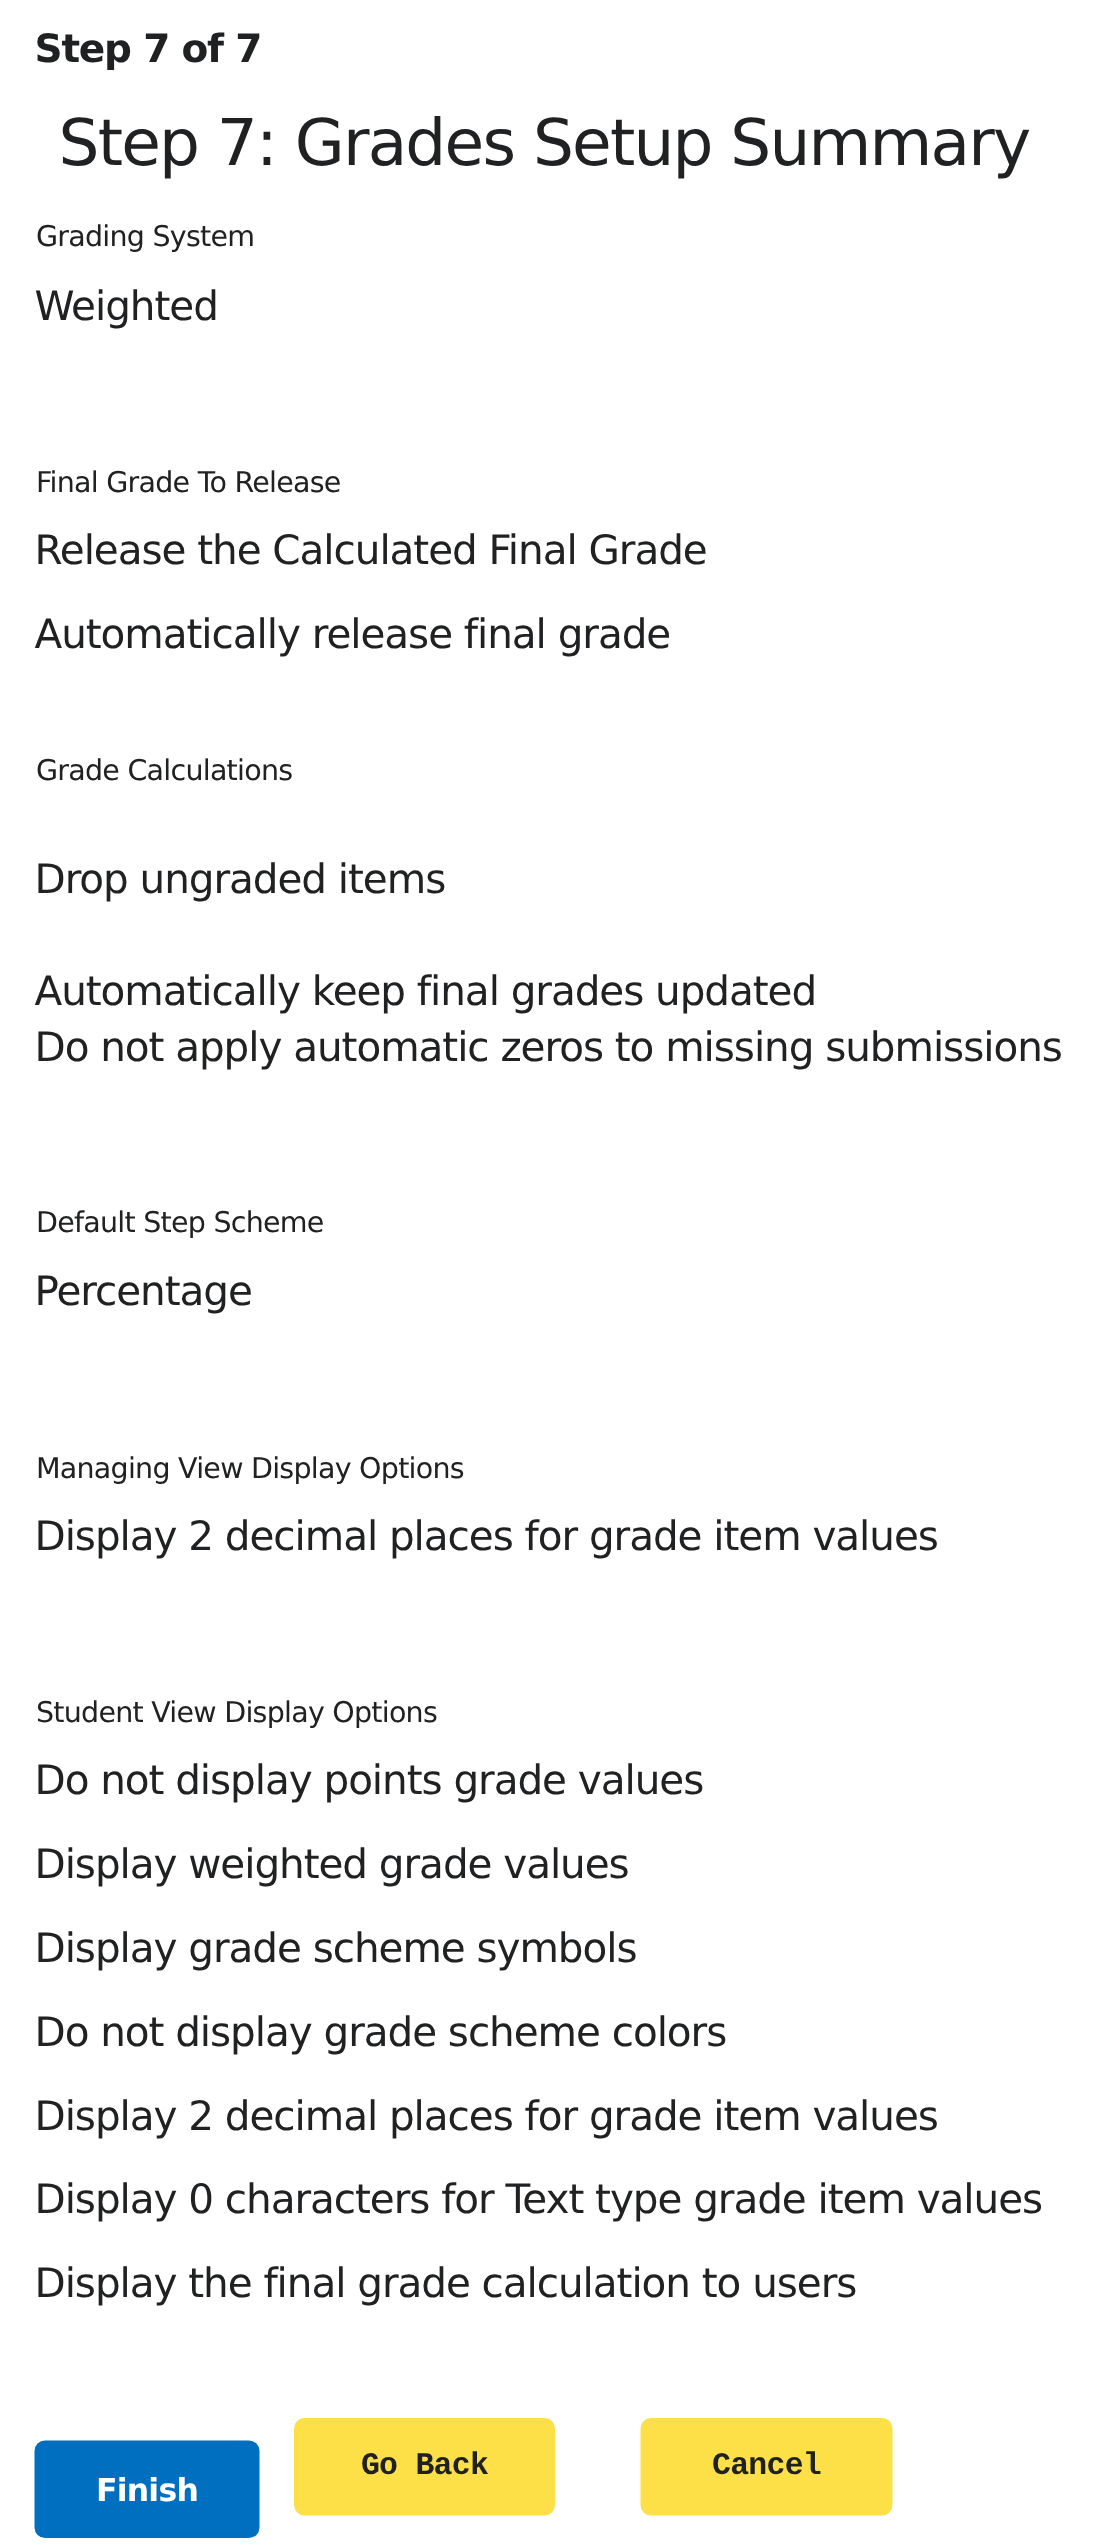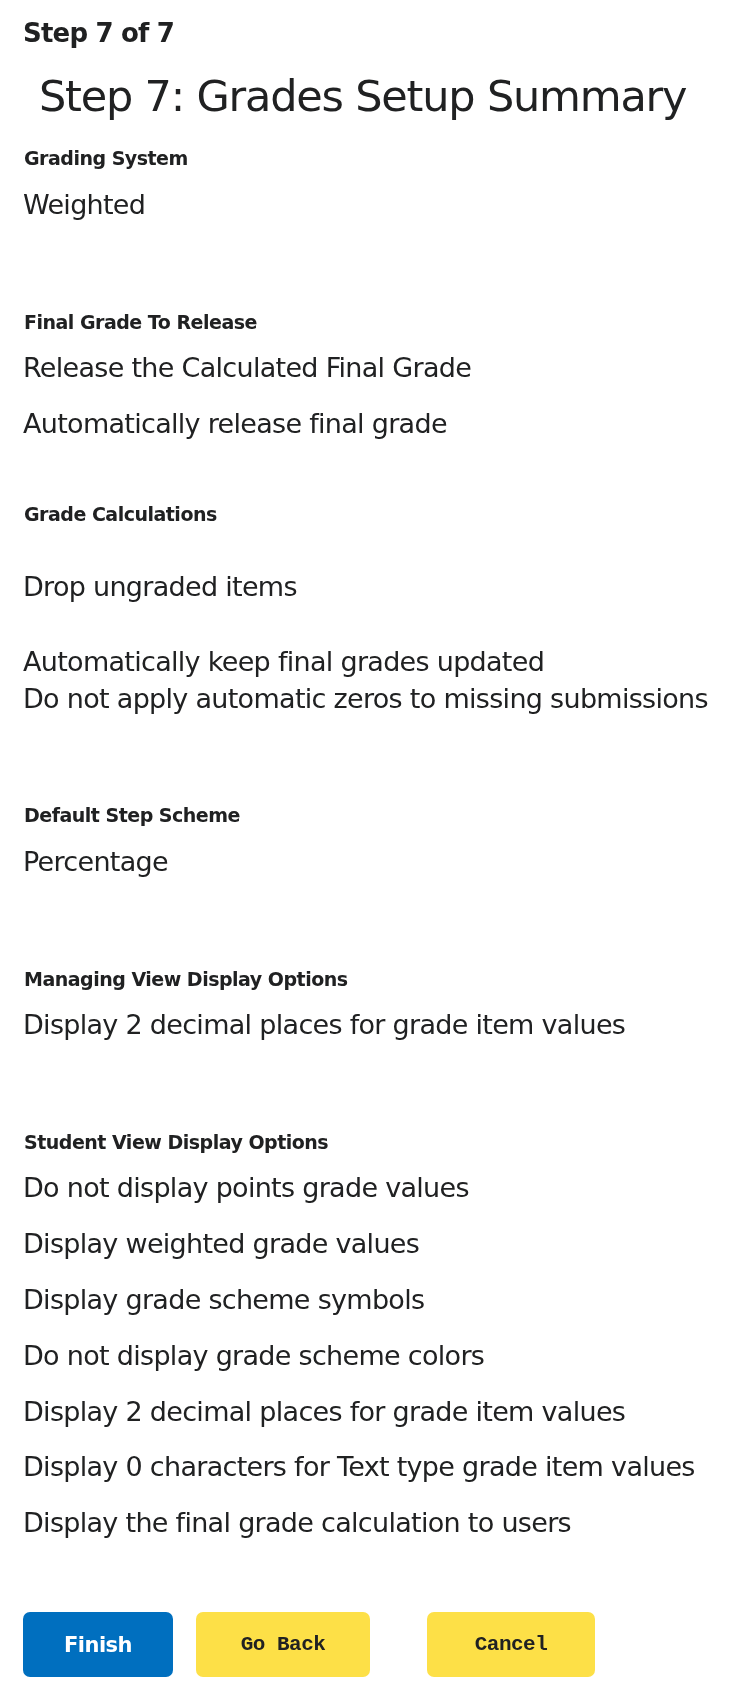--- a/index.html
+++ b/index.html
@@ -14,36 +14,36 @@
     position: absolute; top: 16px; left: 0;
     font-size: 26px; font-weight: bold; line-height: 34px; letter-spacing: -0.8px; text-align: right;
   }
   .page-title {
     position: absolute; top: 54px; left: 0;
     font-size: 43px; font-weight: normal; line-height: 52px; letter-spacing: -1.2px;
     margin: 16px; white-space: nowrap;
   }
   .section-heading {
     position: absolute; left: 1px;
-    font-size: 19px; font-weight: bold; line-height: 24px; letter-spacing: -0.5px;
+    font-size: 19px; font-weight: normal; line-height: 24px; letter-spacing: -0.5px;
     white-space: nowrap;
   }
   .section-item {
     position: absolute; left: 0;
     font-size: 27px; line-height: 34px; letter-spacing: -0.7px;
     white-space: nowrap;
   }
   .btn {
     position: absolute; top: 1612px; height: 65px;
     border: none; border-radius: 7px;
     font-family: "DejaVu Sans", sans-serif;
     font-size: 21px; font-weight: bold; letter-spacing: -0.5px;
     cursor: pointer; padding: 0;
   }
-  .btn-primary { background: #006fbf; color: #ffffff; left: 23px; width: 150px; }
+  .btn-primary { background: #006fbf; color: #ffffff; left: 23px; width: 150px; margin-top: 15px; }
   .btn-secondary { background: #fde047; color: #202122; font-family: Liberation Mono, monospace; }
   .btn-back { left: 196px; width: 174px; }
   .btn-cancel { left: 427px; width: 168px; }
 </style>
 </head>
 <body>
 
 <div class="page">
   <div class="step-label">Step 7 of 7</div>
   <h1 class="page-title">Step 7: Grades Setup Summary</h1>

